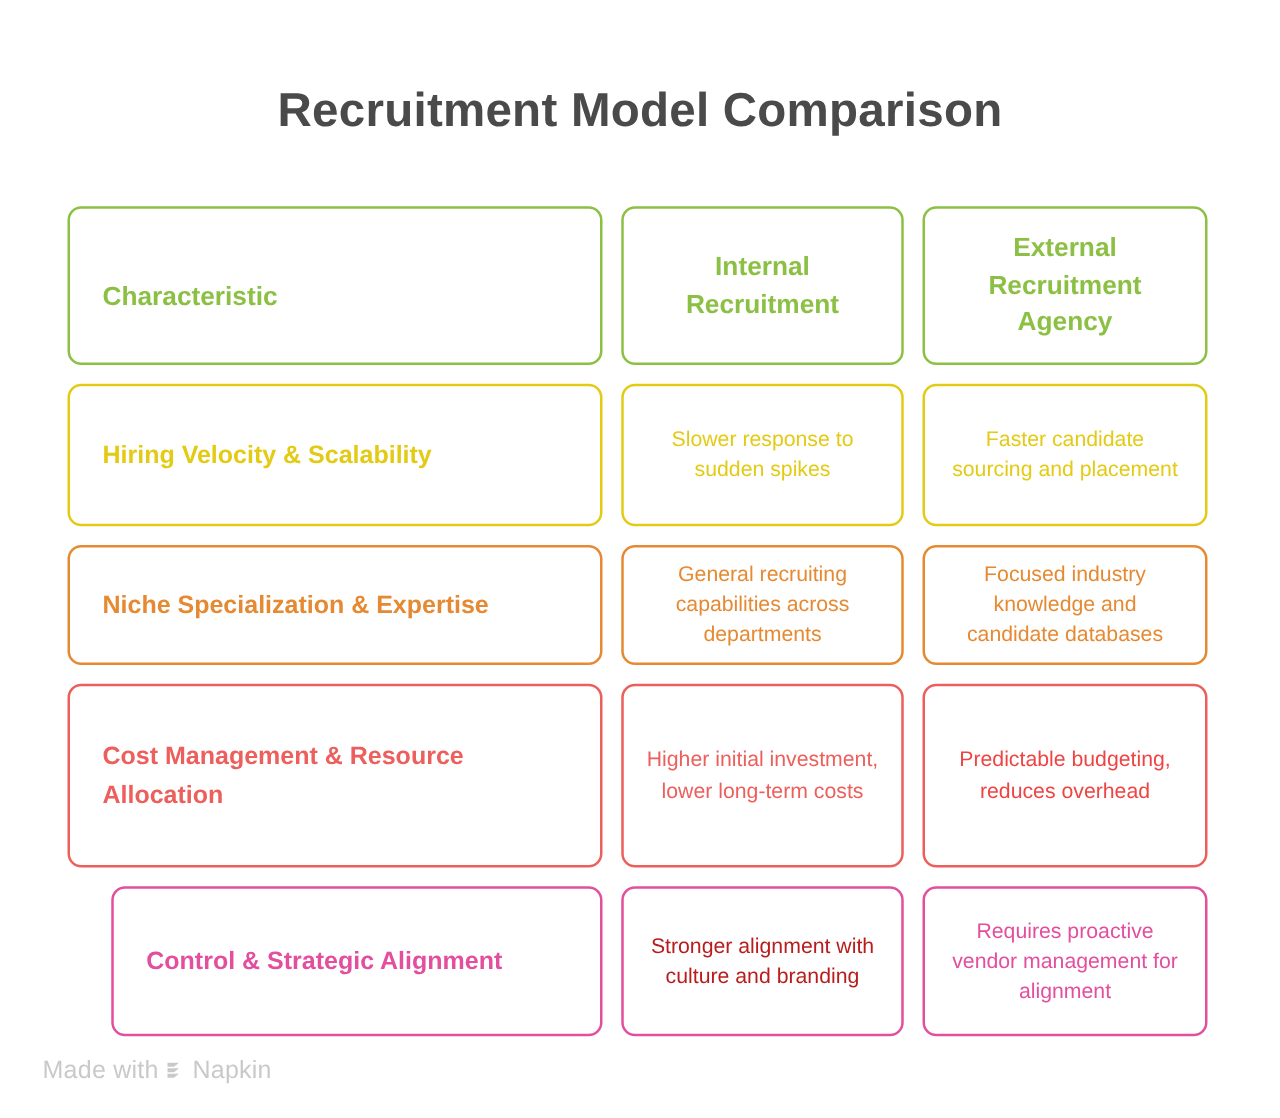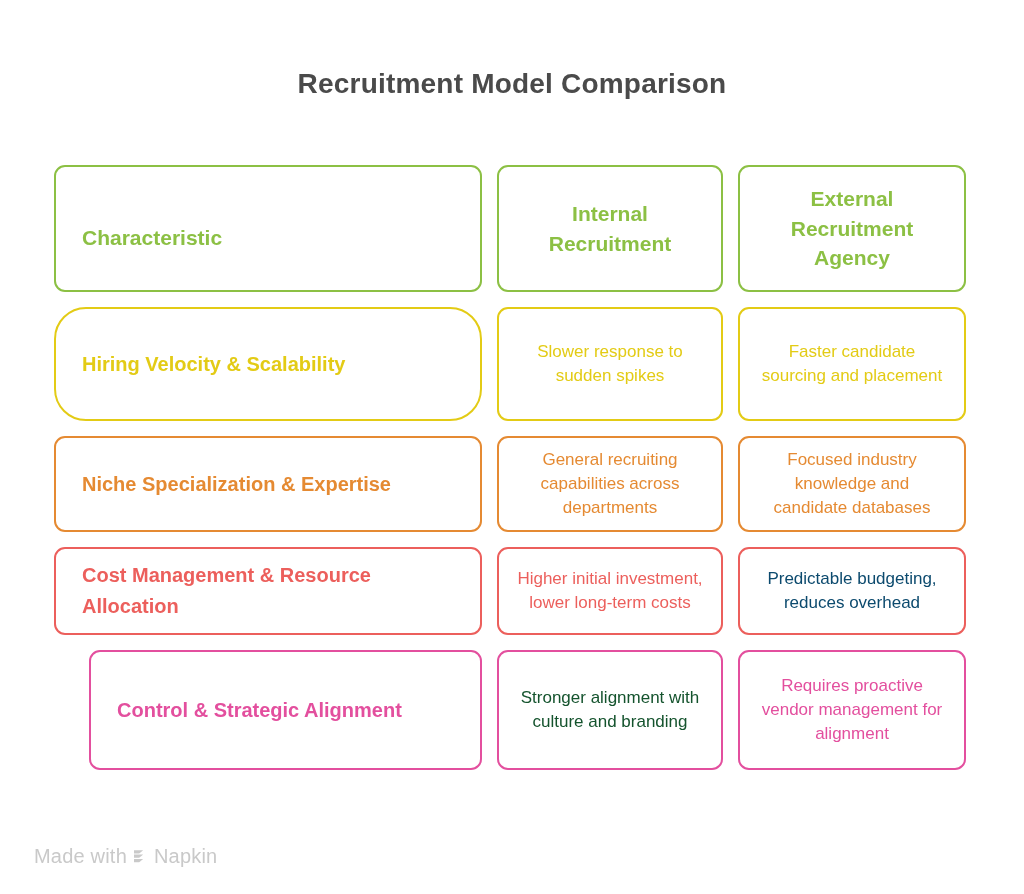--- a/index.html
+++ b/index.html
@@ -17,21 +17,21 @@
     overflow: hidden;
   }
 
   
   .page-title {
     position: absolute;
     top: 68px;
     left: 0;
     width: 1024px;
     text-align: center;
-    font-size: 28px;
+    font-size: 38px;
     font-weight: bold;
     color: #4a4a4a;
     letter-spacing: 0.2px;
   }
 
   
   .comparison-table {
     position: absolute;
     top: 165px;
     left: 54px;
@@ -48,21 +48,21 @@
     background: #ffffff;
     display: flex;
     align-items: center;
     overflow: hidden;
   }
 
   
   .row-0 .cell { height: 127px; }
   .row-1 .cell { height: 114px; }
   .row-2 .cell { height: 96px; }
-  .row-3 .cell { height: 88px; }
+  .row-3 .cell { height: 147px; }
   .row-4 .cell { height: 120px; }
 
   
   .table-row { display: contents; }
 
   
   .cell.label-cell {
     justify-content: flex-start;
     padding: 8px 26px;
   }
@@ -129,21 +129,21 @@
     </div>
     <div class="cell value-cell" style="border-color: rgb(140, 192, 68);">
       <span class="cell-text" style="color: rgb(140, 192, 68);">Internal Recruitment</span>
     </div>
     <div class="cell value-cell" style="border-color: rgb(140, 192, 68);">
       <span class="cell-text" style="color: rgb(140, 192, 68);">External Recruitment Agency</span>
     </div>
   </div>
 
   <div class="table-row row-1">
-    <div class="cell label-cell" style="border-color: rgb(227, 203, 21); border-radius: 32px;">
+    <div class="cell label-cell" style="border-color: rgb(227, 203, 21);">
       <span class="cell-text" style="color: rgb(227, 203, 21);">Hiring Velocity &amp; Scalability</span>
     </div>
     <div class="cell value-cell" style="border-color: rgb(227, 203, 21);">
       <span class="cell-text" style="color: rgb(227, 203, 21);">Slower response to sudden spikes</span>
     </div>
     <div class="cell value-cell" style="border-color: rgb(227, 203, 21);">
       <span class="cell-text" style="color: rgb(227, 203, 21);">Faster candidate sourcing and placement</span>
     </div>
   </div>
 
@@ -160,30 +160,30 @@
   </div>
 
   <div class="table-row row-3">
     <div class="cell label-cell" style="border-color: rgb(236, 95, 92);">
       <span class="cell-text" style="color: rgb(236, 95, 92);">Cost Management &amp; Resource Allocation</span>
     </div>
     <div class="cell value-cell" style="border-color: rgb(236, 95, 92);">
       <span class="cell-text" style="color: rgb(236, 95, 92);">Higher initial investment, lower long-term costs</span>
     </div>
     <div class="cell value-cell" style="border-color: rgb(236, 95, 92);">
-      <span class="cell-text" style="color: #0c4a6e;">Predictable budgeting, reduces overhead</span>
+      <span class="cell-text" style="color: #ef4444;">Predictable budgeting, reduces overhead</span>
     </div>
   </div>
 
   <div class="table-row row-4">
     <div class="cell label-cell" style="border-color: rgb(227, 79, 158); margin-left: 35px;">
       <span class="cell-text" style="color: rgb(227, 79, 158);">Control &amp; Strategic Alignment</span>
     </div>
     <div class="cell value-cell" style="border-color: rgb(227, 79, 158);">
-      <span class="cell-text" style="color: #14532d;">Stronger alignment with culture and branding</span>
+      <span class="cell-text" style="color: #b91c1c;">Stronger alignment with culture and branding</span>
     </div>
     <div class="cell value-cell" style="border-color: rgb(227, 79, 158);">
       <span class="cell-text" style="color: rgb(227, 79, 158);">Requires proactive vendor management for alignment</span>
     </div>
   </div>
 
 </div>
 
 <div class="watermark" style="color: rgb(201, 201, 201);">
   <span>Made with</span>

